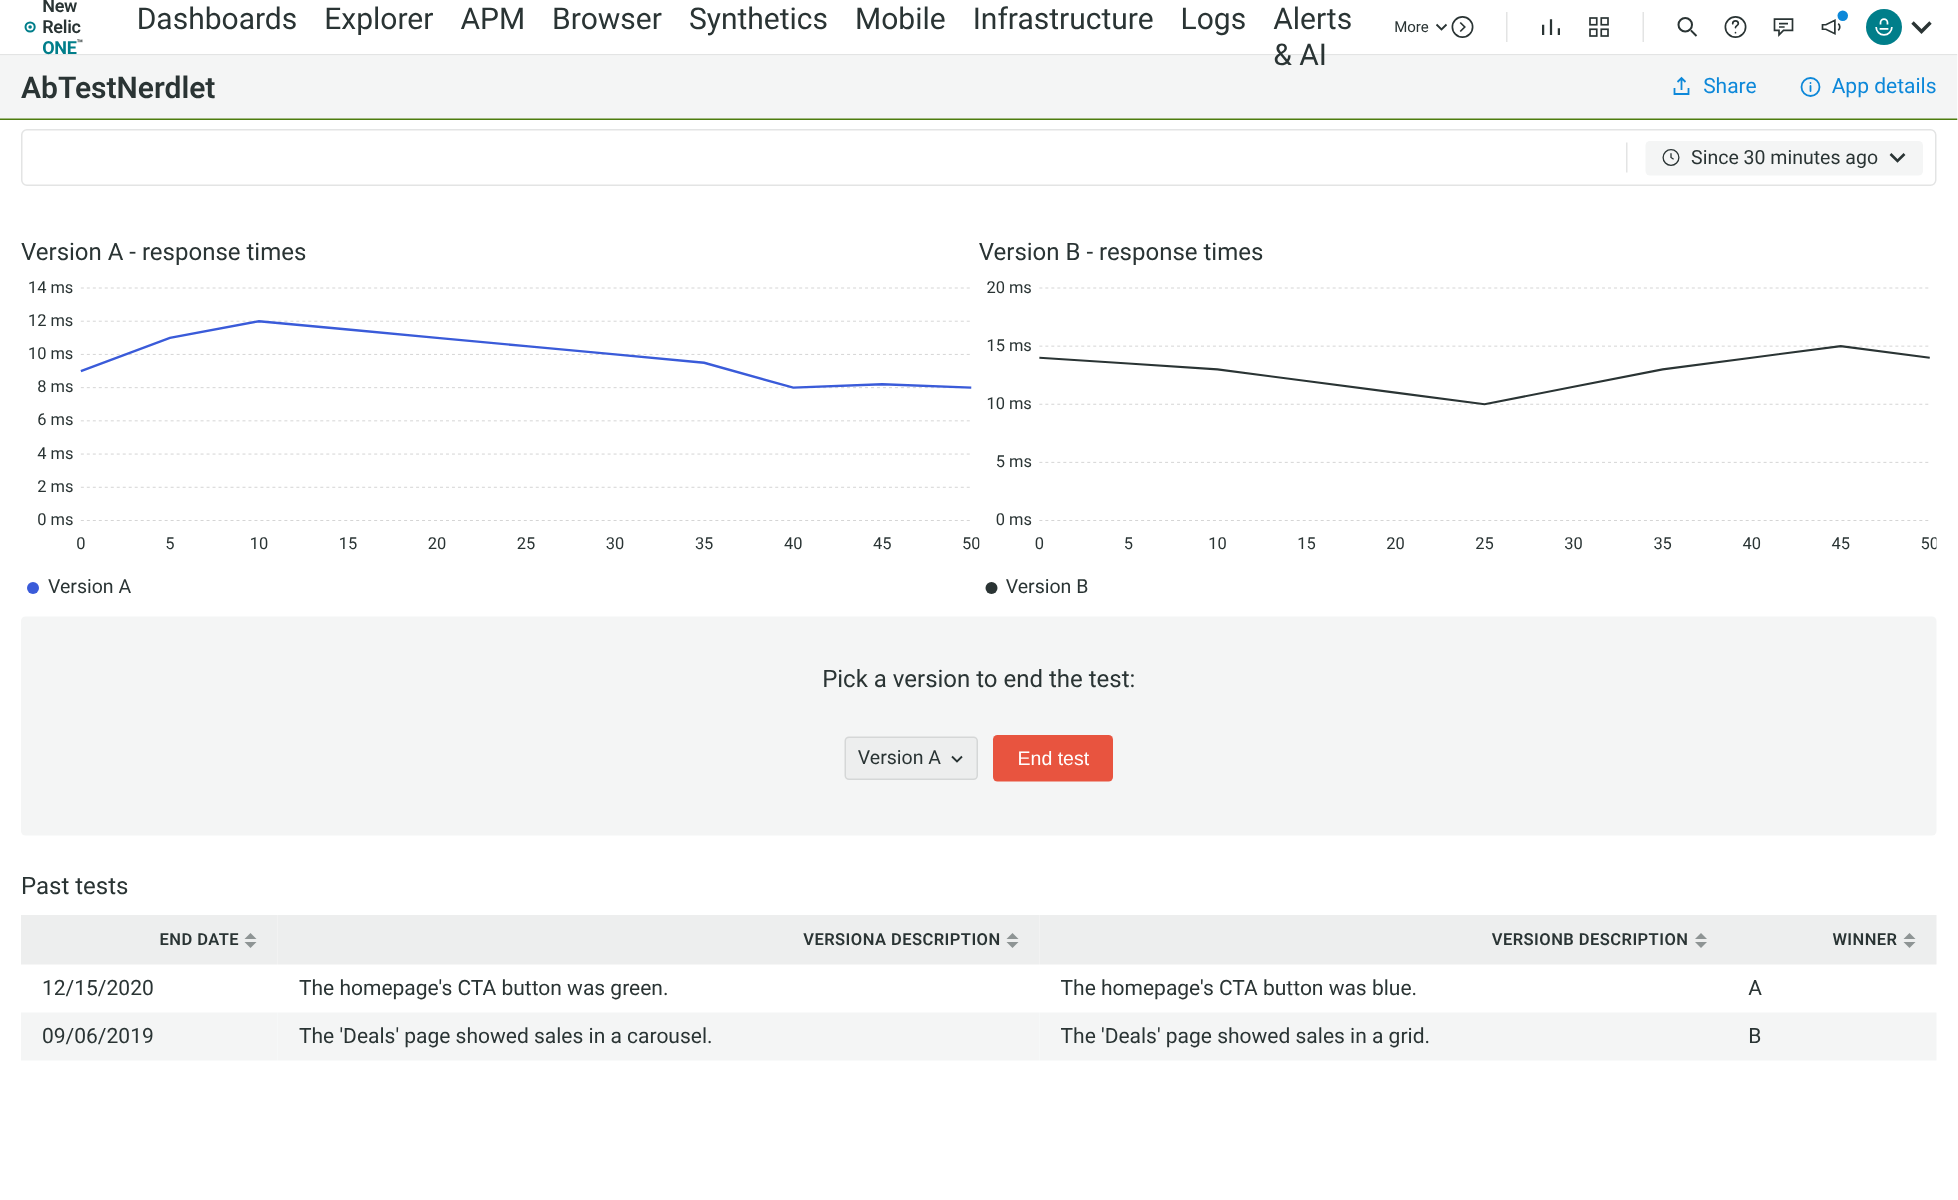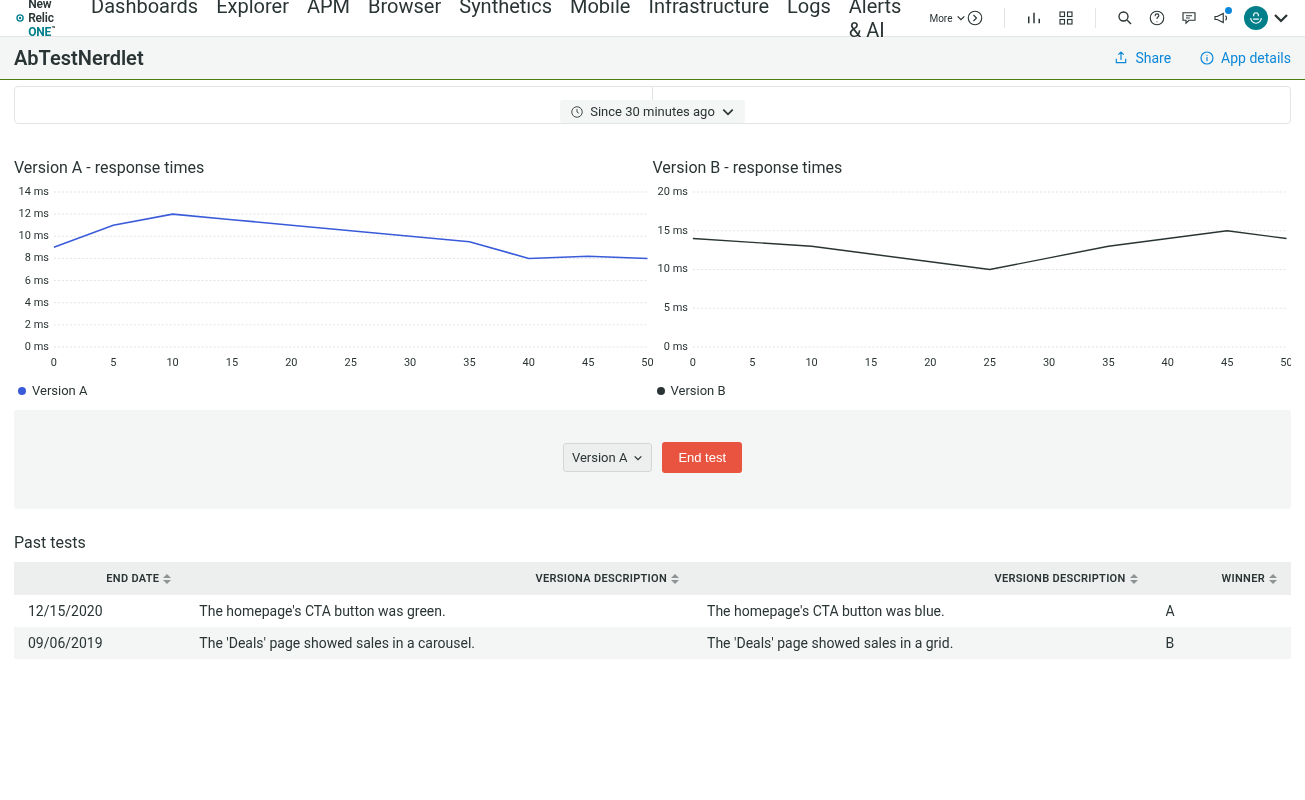--- a/index.html
+++ b/index.html
@@ -1,19 +1,19 @@
 <!DOCTYPE html>
 <html><head>
 <meta charset="utf-8">
 <style>
   * { box-sizing: border-box; margin: 0; padding: 0; }
   body { font-family: -apple-system, BlinkMacSystemFont, "Segoe UI", Roboto, sans-serif; font-size: 14px; color: #2a3434; background: #fff; }
 
   
-  .topnav { display: flex; align-items: center; height: 37px; border-bottom: 1px solid #e3e4e4; padding: 0 16px; }
+  .topnav { display: flex; height: 37px; border-bottom: 1px solid #e3e4e4; padding: 0 16px; }
   .logo { display: flex; align-items: center; gap: 4px; margin-right: 14px; }
   .logo-mark { width: 18px; height: 18px; }
   .logo-text { font-size: 12px; font-weight: 600; letter-spacing: -0.2px; }
   .logo-one { color: #007e8a; font-weight: 700; }
   .logo-tm { font-size: 7px; vertical-align: top; }
   .nav-sep { width: 1px; height: 20px; background: #e3e4e4; margin: 0 6px; }
   .nav-links { display: flex; gap: 18px; }
   .nav-link { color: #2a3434; text-decoration: none; font-size: 20px; }
   .nav-more { margin-left: 16px; font-size: 10px; display: flex; align-items: center; gap: 4px; cursor: pointer; padding-left: 12px; }
   .nav-right { margin-left: auto; display: flex; align-items: center; gap: 14px; }
@@ -24,21 +24,21 @@
   .nav-dot { position: absolute; top: -2px; right: -2px; width: 7px; height: 7px; border-radius: 50%; background: #0d88d9; }
 
   
   .headerbar { display: flex; align-items: center; height: 43px; background: #f4f5f5; border-bottom: 1px solid #4d7c0f; padding: 0 14px; }
   .page-title { font-size: 20px; font-weight: 600; }
   .header-actions { margin-left: auto; display: flex; gap: 28px; }
   .header-action { display: flex; align-items: center; gap: 6px; color: #0d88d9; font-size: 14px; cursor: pointer; }
   .header-action svg { width: 16px; height: 16px; }
 
   
-  .timebar { margin: 0 14px; border: 1px solid #e3e4e4; border-radius: 4px; height: 38px; margin-top: 6px; display: flex; align-items: center; justify-content: flex-end; padding: 0 8px; flex-direction: column; }
+  .timebar { margin: 0 14px; border: 1px solid #e3e4e4; border-radius: 4px; height: 38px; margin-top: 6px; display: flex; align-items: center; justify-content: flex-end; padding: 0 8px; }
   .timebar-sep { width: 1px; height: 20px; background: #e3e4e4; margin: 0 12px; }
   .time-pill { display: flex; align-items: center; gap: 6px; background: #f4f5f5; border-radius: 3px; padding: 4px 10px; font-size: 13px; cursor: pointer; }
   .time-pill svg { width: 14px; height: 14px; }
 
   
   .main { padding: 14px; }
   .charts-row { display: flex; gap: 0; }
   .chart-cell { flex: 1; min-width: 0; }
   .chart-title { font-size: 16px; font-weight: 400; margin-bottom: 10px; padding-top: 20px; }
   .chart-svg { width: 100%; height: 185px; }
@@ -257,20 +257,21 @@
           <polyline class="series-line-b" points="40,51.5 99.5,55.375 159,59.25 218.5,67 278,74.75 337.5,82.5 397,70.875 456.5,59.25 516,51.5 575.5,43.75 635,51.5"></polyline>
         </svg>
       <div class="legend">
         <span class="legend-dot" style="background:#2a3434"></span>
         <span>Version B</span>
       </div>
     </div>
   </div>
 
   <div class="pick-panel">
+    <div class="pick-prompt">Pick a version to end the test:</div>
     <div class="pick-controls">
       <div class="version-select">
         <span>Version A</span>
         <svg class="chev-down" viewBox="0 0 12 12">
             <path d="M2 4l4 4 4-4" fill="none" stroke="#2a3434" stroke-width="1.5"></path>
           </svg>
       </div>
       <button class="end-btn">End test</button>
     </div>
   </div>

